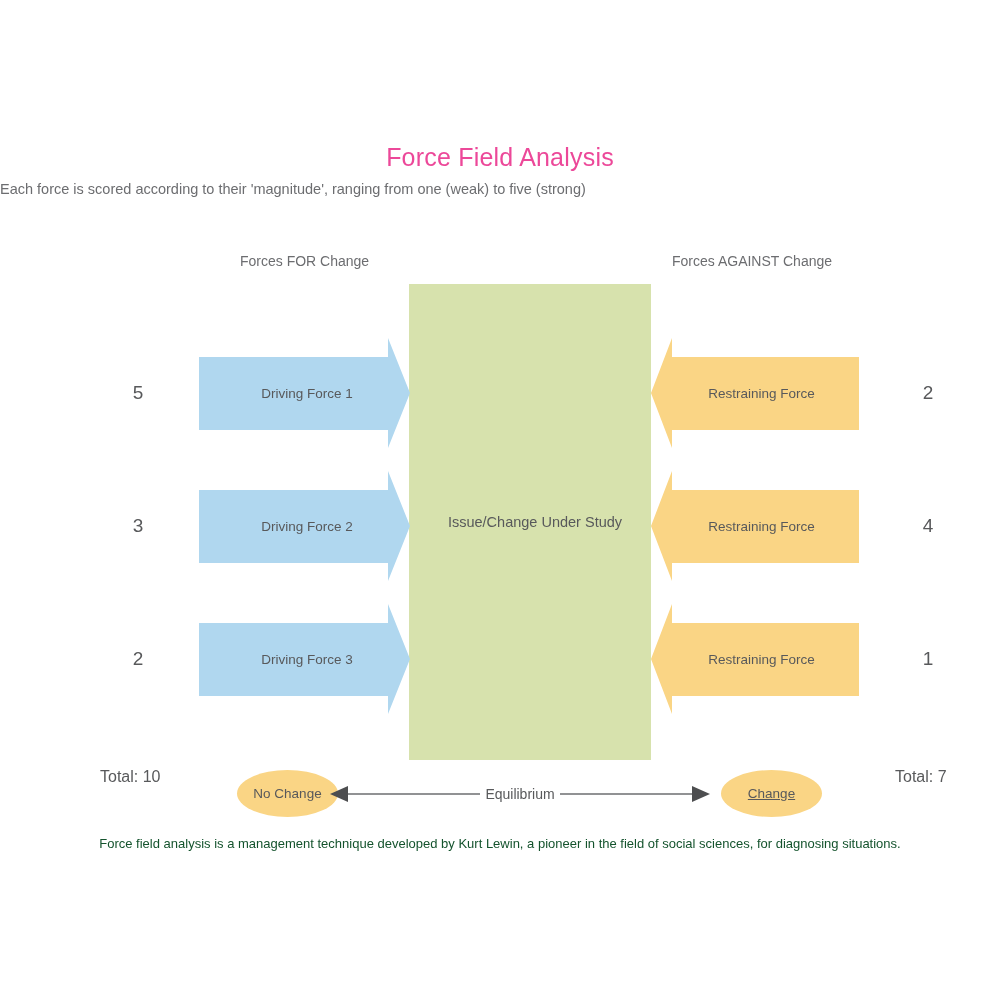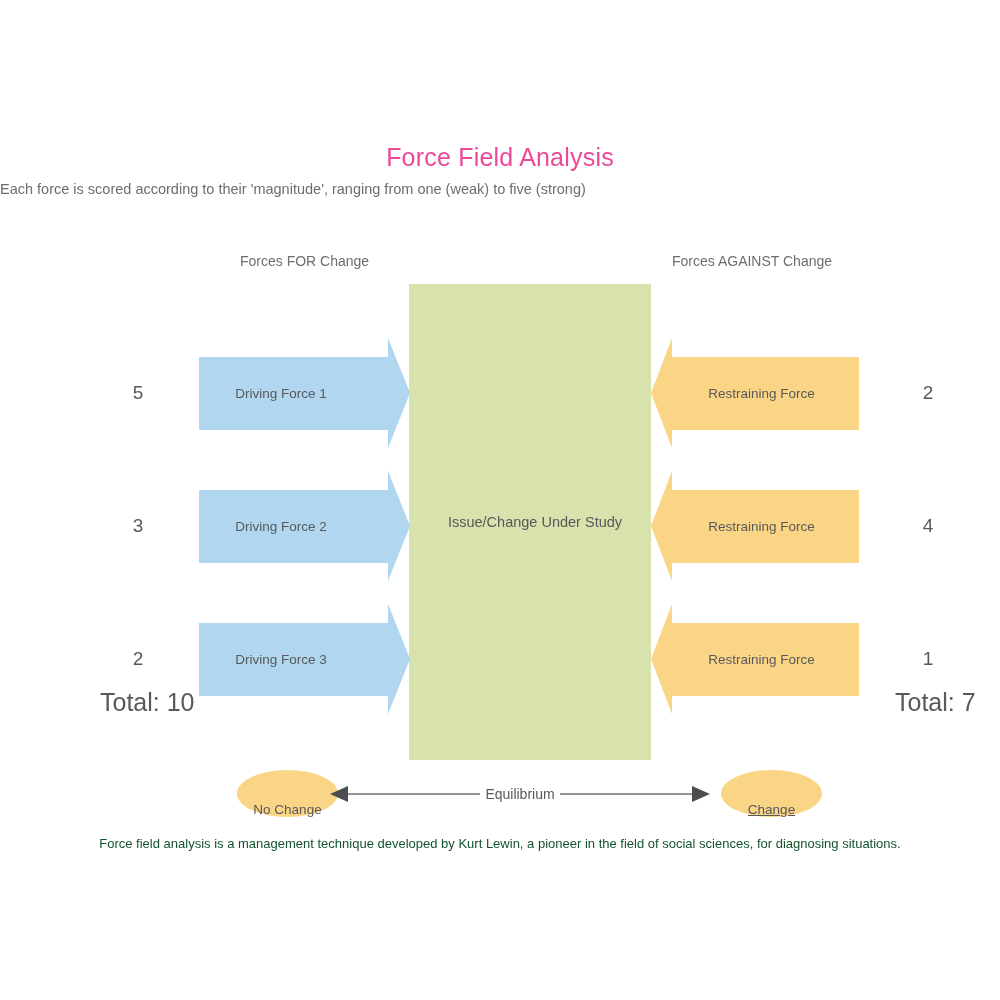--- a/index.html
+++ b/index.html
@@ -96,57 +96,57 @@
     top: 0;
     height: 110px;
     display: flex;
     align-items: center;
     justify-content: center;
     font-size: 13.5px;
     color: #58595b;
     white-space: nowrap;
     pointer-events: none;
   }
-  .arrow-label.left  { left: 183px; width: 196px; }
+  .arrow-label.left  { left: 209px; width: 196px; }
   .arrow-label.right { left: 665px; width: 193px; }
 
   .score {
     position: absolute;
     top: 0;
     height: 110px;
     display: flex;
     align-items: center;
     justify-content: center;
     font-size: 19px;
     color: #58595b;
   }
   .score.left  { left: 113px; width: 50px; }
   .score.right { left: 903px; width: 50px; }
 
   
   .total {
     position: absolute;
-    top: 688px;
-    font-size: 25px;
+    top: 768px;
+    font-size: 16px;
     color: #58595b;
     white-space: nowrap;
   }
   .total.left  { left: 100px; }
   .total.right { left: 895px; }
 
   
   .ellipse {
     position: absolute;
     top: 770px;
     width: 101px;
     height: 47px;
     border-radius: 50%;
     background: #fad585;
     display: flex;
-    align-items: flex-end;
+    align-items: center;
     justify-content: center;
     font-size: 13.5px;
     color: #58595b;
     white-space: nowrap;
   }
   .ellipse.no-change { left: 237px; }
   .ellipse.change    { left: 721px; text-decoration: underline; }
 
   .equilibrium-arrow {
     position: absolute;

